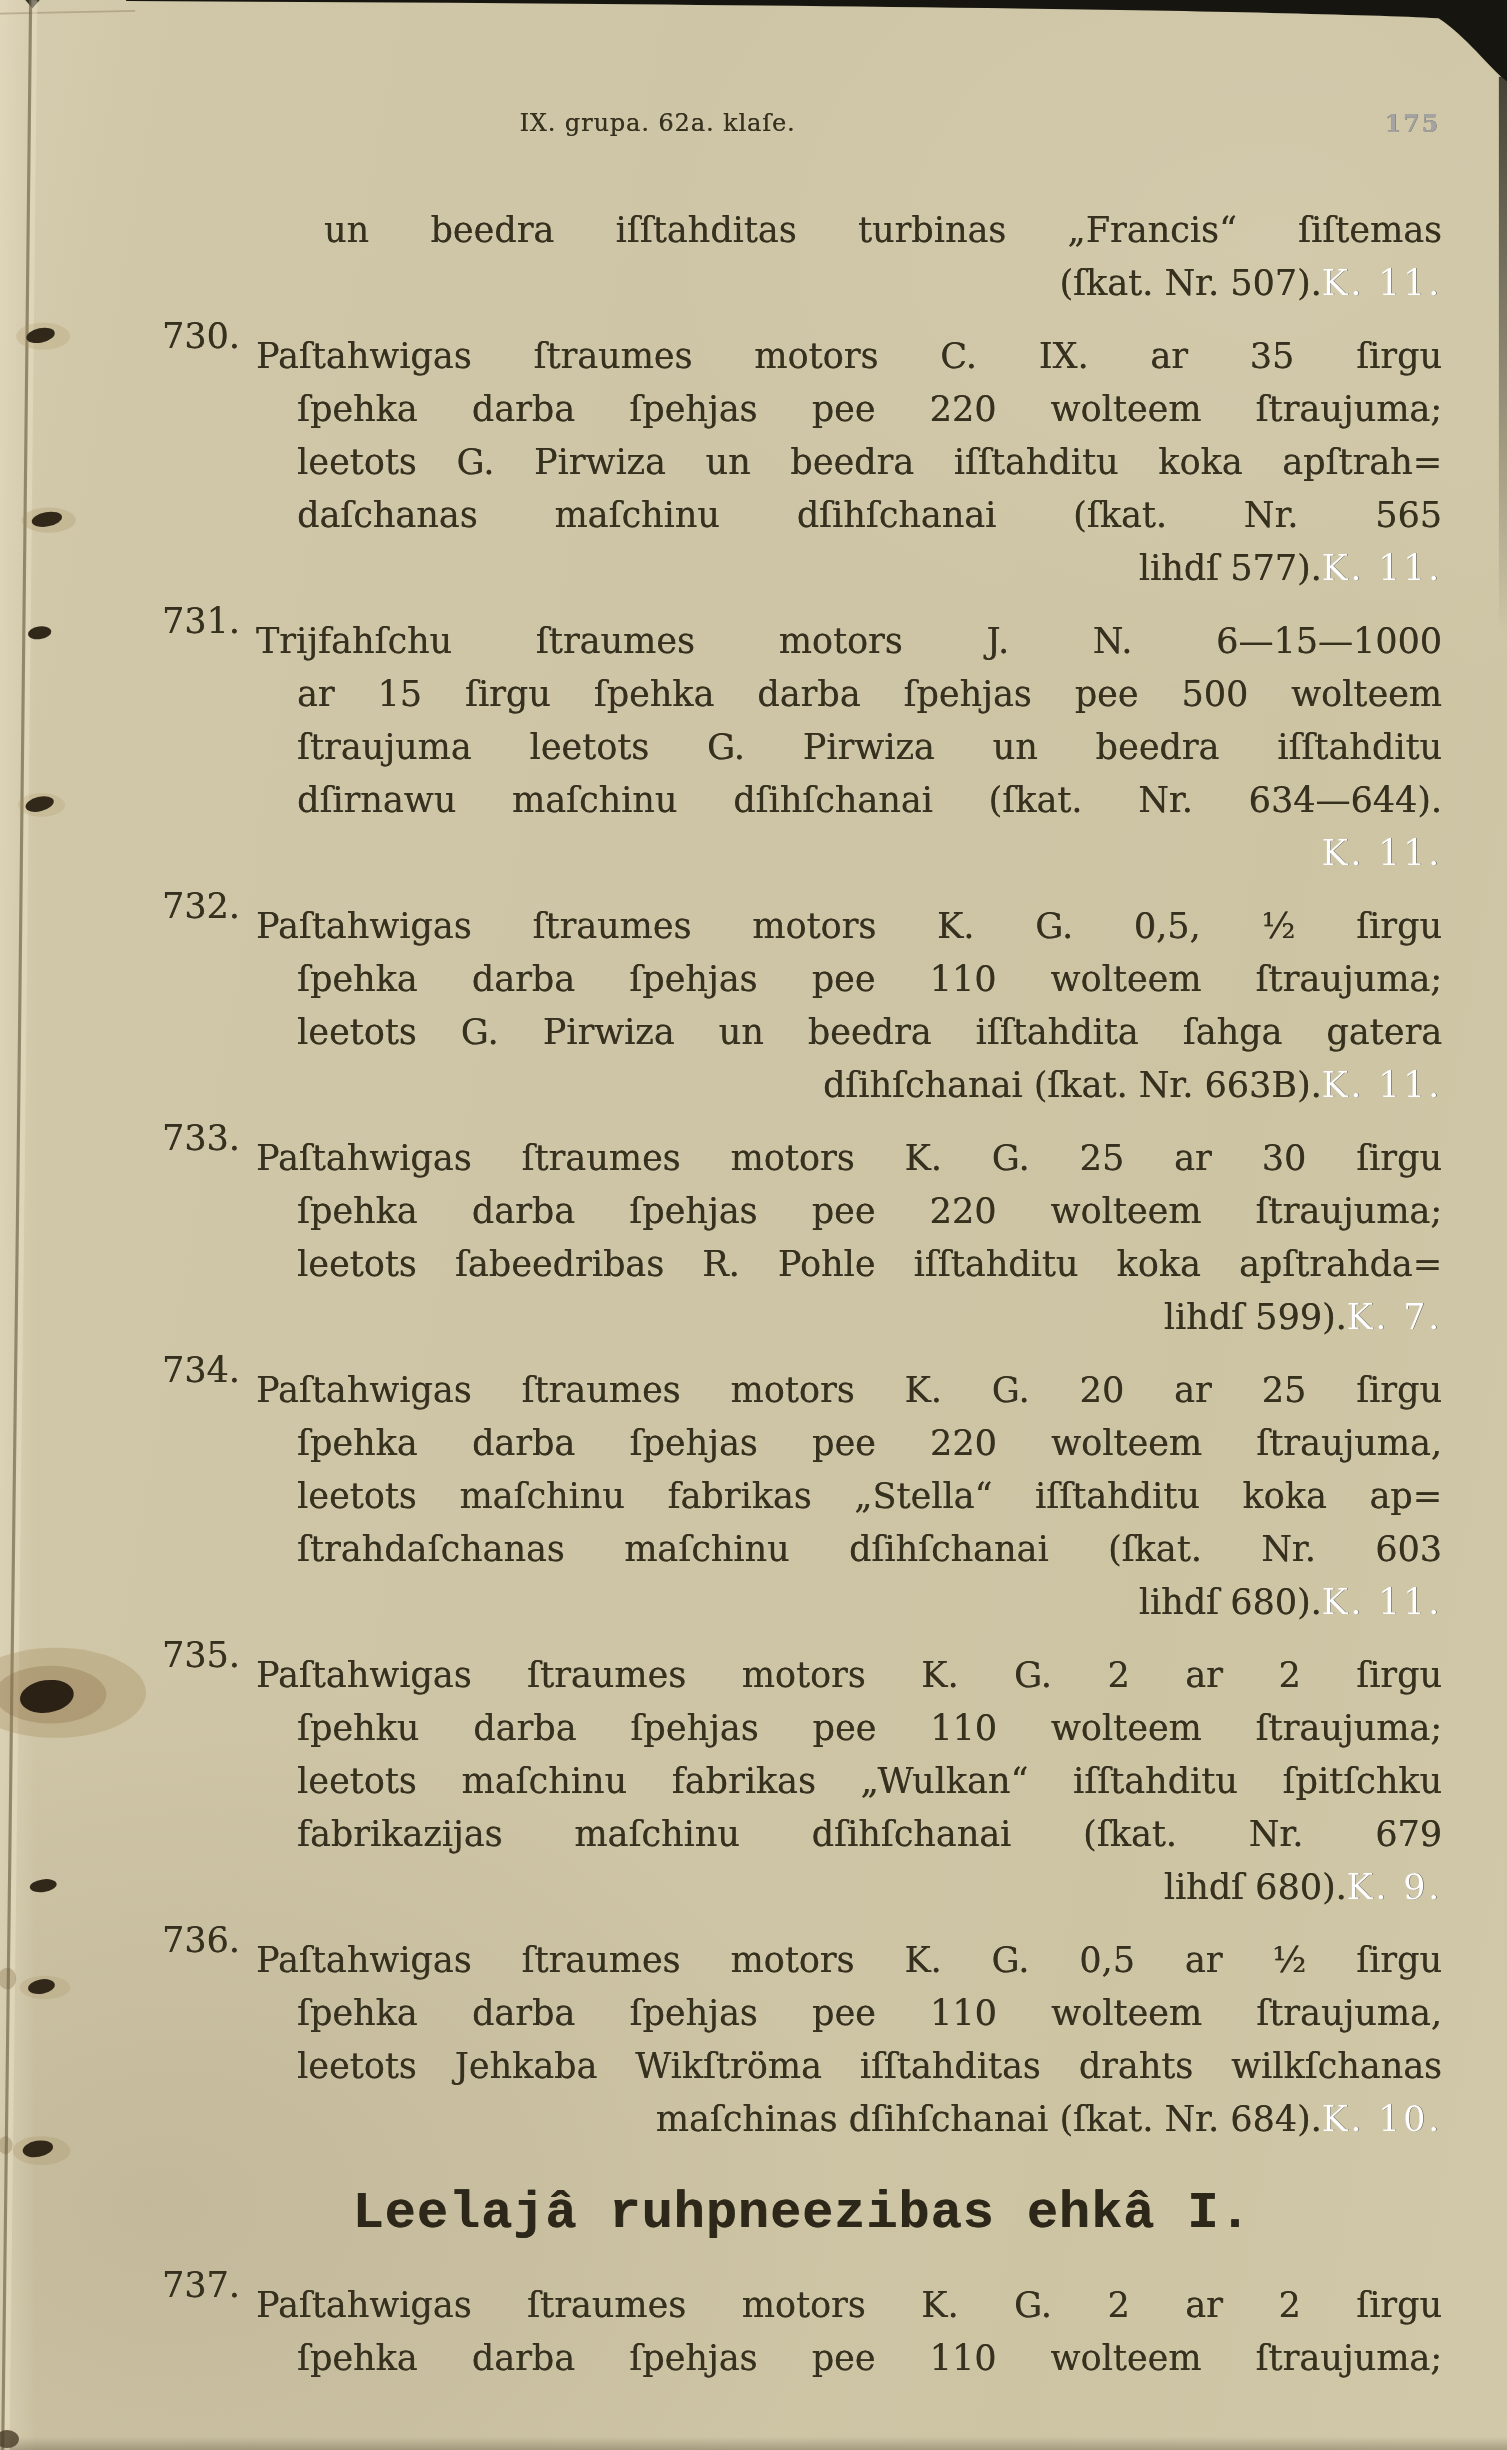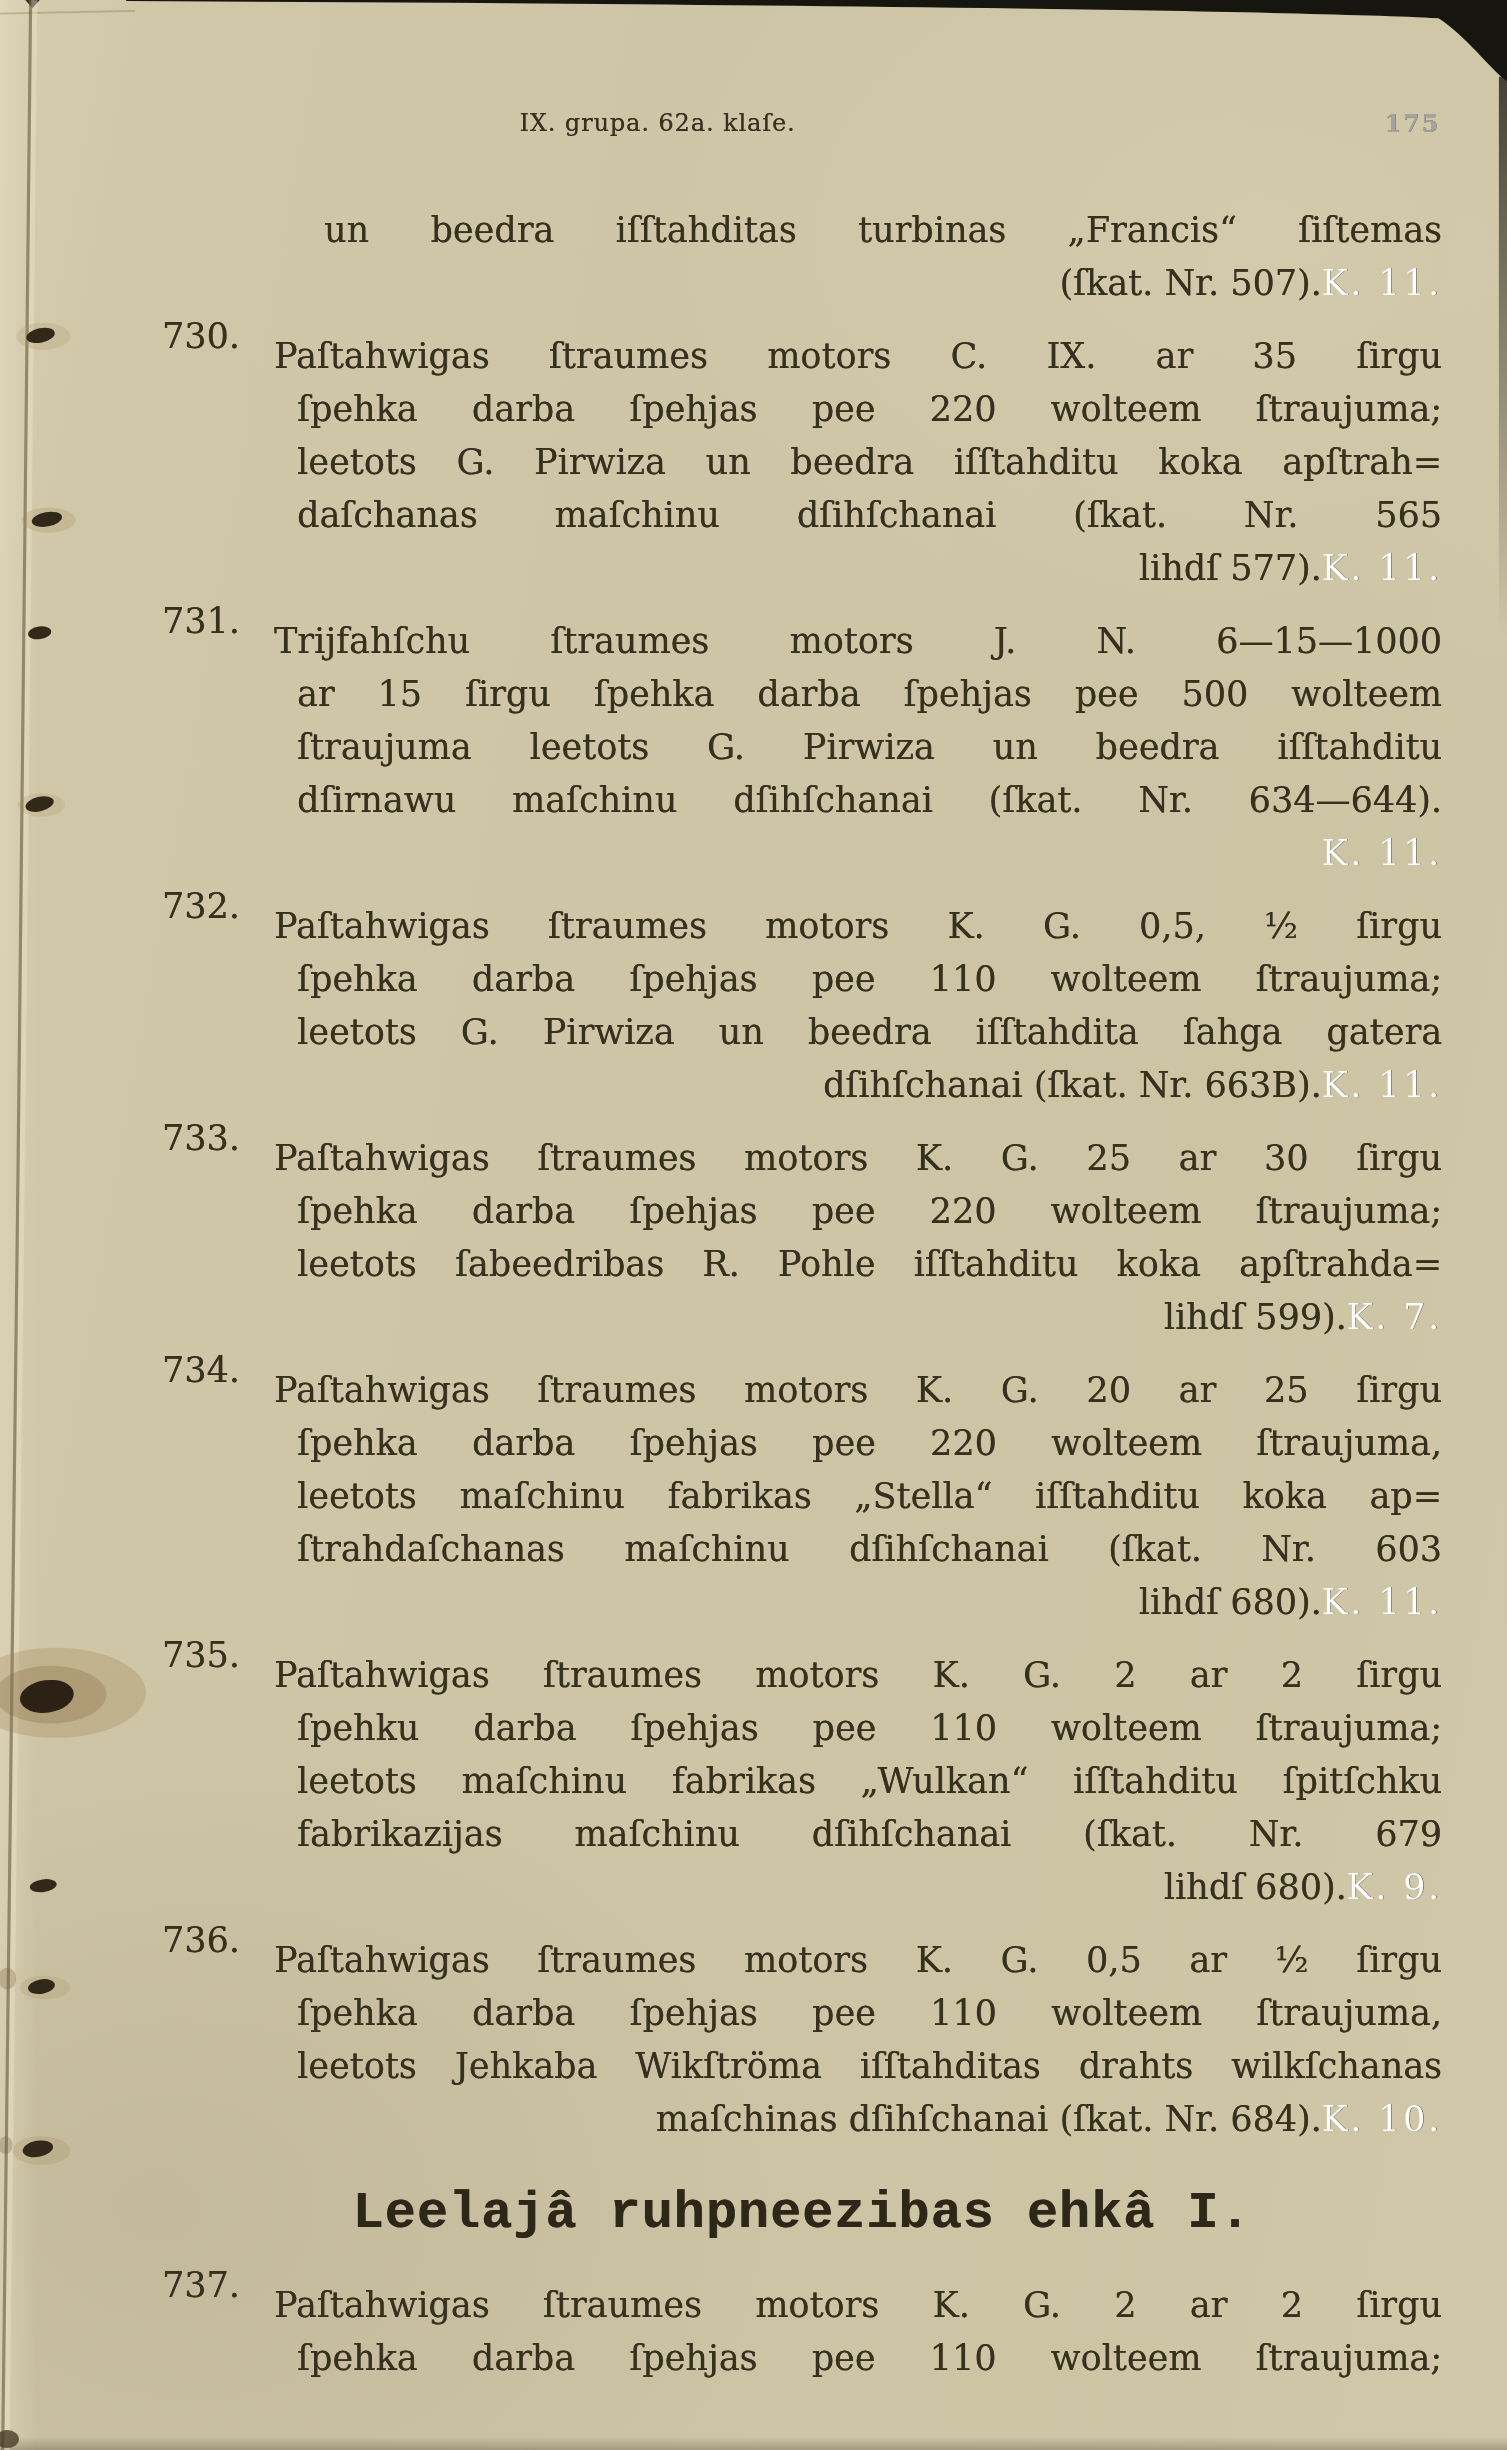--- a/index.html
+++ b/index.html
@@ -41,21 +41,21 @@
     font-weight: bold; letter-spacing: 1.8px; color: #a3a3a3;
   }
 
   .content {
     position: absolute; left: 162px; top: 204px; width: 1280px;
     font-size: 35px; line-height: 53px;
   }
   .line { min-height: 53px; }
   .jfull { text-align: justify; text-align-last: justify; }
   .cont  { padding-left: 135px; }
-  .first { display: flex; gap: 18px; }
+  .first { display: flex; }
   .first .num { flex: 0 0 auto; padding-right: 16px; }
   .first .txt { flex: 1 1 auto; text-align: justify; text-align-last: justify; margin-top: 20px; }
   .kline { display: flex; justify-content: flex-end; }
   .kline .kleft { flex: 0 1 auto; }
   .klabel {
     flex: 0 0 auto;
     font-weight: normal; letter-spacing: 2.7px; color: #ffffff;
     text-shadow: 0.5px 0 0 rgba(33,29,21,0.8);
   }
   .intro-l1 { padding-left: 162px; }

